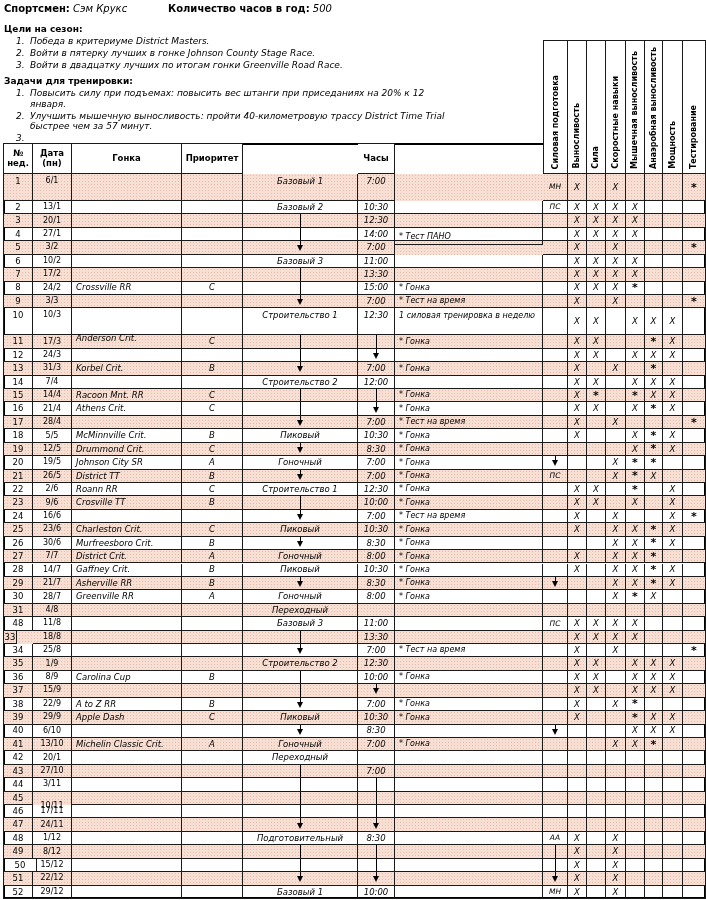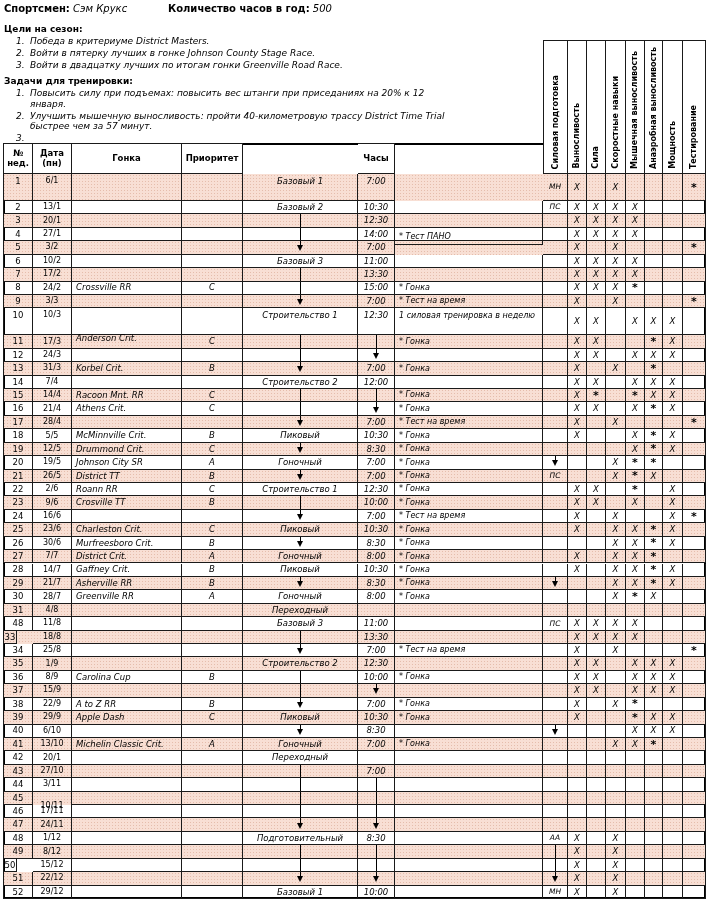--- a/index.html
+++ b/index.html
@@ -1017,21 +1017,21 @@
         <div class="vline"></div>
       </div>
       <div class="cell c-endurance x-cell" style="left: 565px; top: 805.32px; width: 19px; height: 13.42px;">X</div>
       <div class="cell c-force" style="left: 584px; top: 805.32px; width: 19px; height: 13.42px;"></div>
       <div class="cell c-speed-skills x-cell" style="left: 603px; top: 805.32px; width: 20px; height: 13.42px;">X</div>
       <div class="cell c-muscular-endurance" style="left: 623px; top: 805.32px; width: 19px; height: 13.42px;"></div>
       <div class="cell c-anaerobic-endurance" style="left: 642px; top: 805.32px; width: 18px; height: 13.42px;"></div>
       <div class="cell c-power" style="left: 660px; top: 805.32px; width: 20px; height: 13.42px;"></div>
       <div class="cell c-testing" style="left: 680px; top: 805.32px; width: 23px; height: 13.42px;"></div>
       <div class="rowbg" style="top: 818.74px; height: 13.42px;"></div>
-      <div class="cell c-week left0" style="left: 0px; top: 818.74px; width: 14px; height: 13.42px; text-align: center;">50</div>
+      <div class="cell c-week left0" style="left: 0px; top: 818.74px; width: 34px; height: 13.42px; text-align: center;">50</div>
       <div class="cell c-date" style="left: 30px; top: 818.74px; width: 39px; height: 13.42px;">15/12</div>
       <div class="cell c-race" style="left: 69px; top: 818.74px; width: 110px; height: 13.42px;"></div>
       <div class="cell c-priority" style="left: 179px; top: 818.74px; width: 61px; height: 13.42px;"></div>
       <div class="cell c-period" style="left: 240px; top: 818.74px; width: 115px; height: 13.42px;">
         <div class="vline"></div>
       </div>
       <div class="cell c-hours" style="left: 355px; top: 818.74px; width: 37px; height: 13.42px;">
         <div class="vline"></div>
       </div>
       <div class="cell c-details" style="left: 392px; top: 818.74px; width: 148px; height: 13.42px;"></div>

